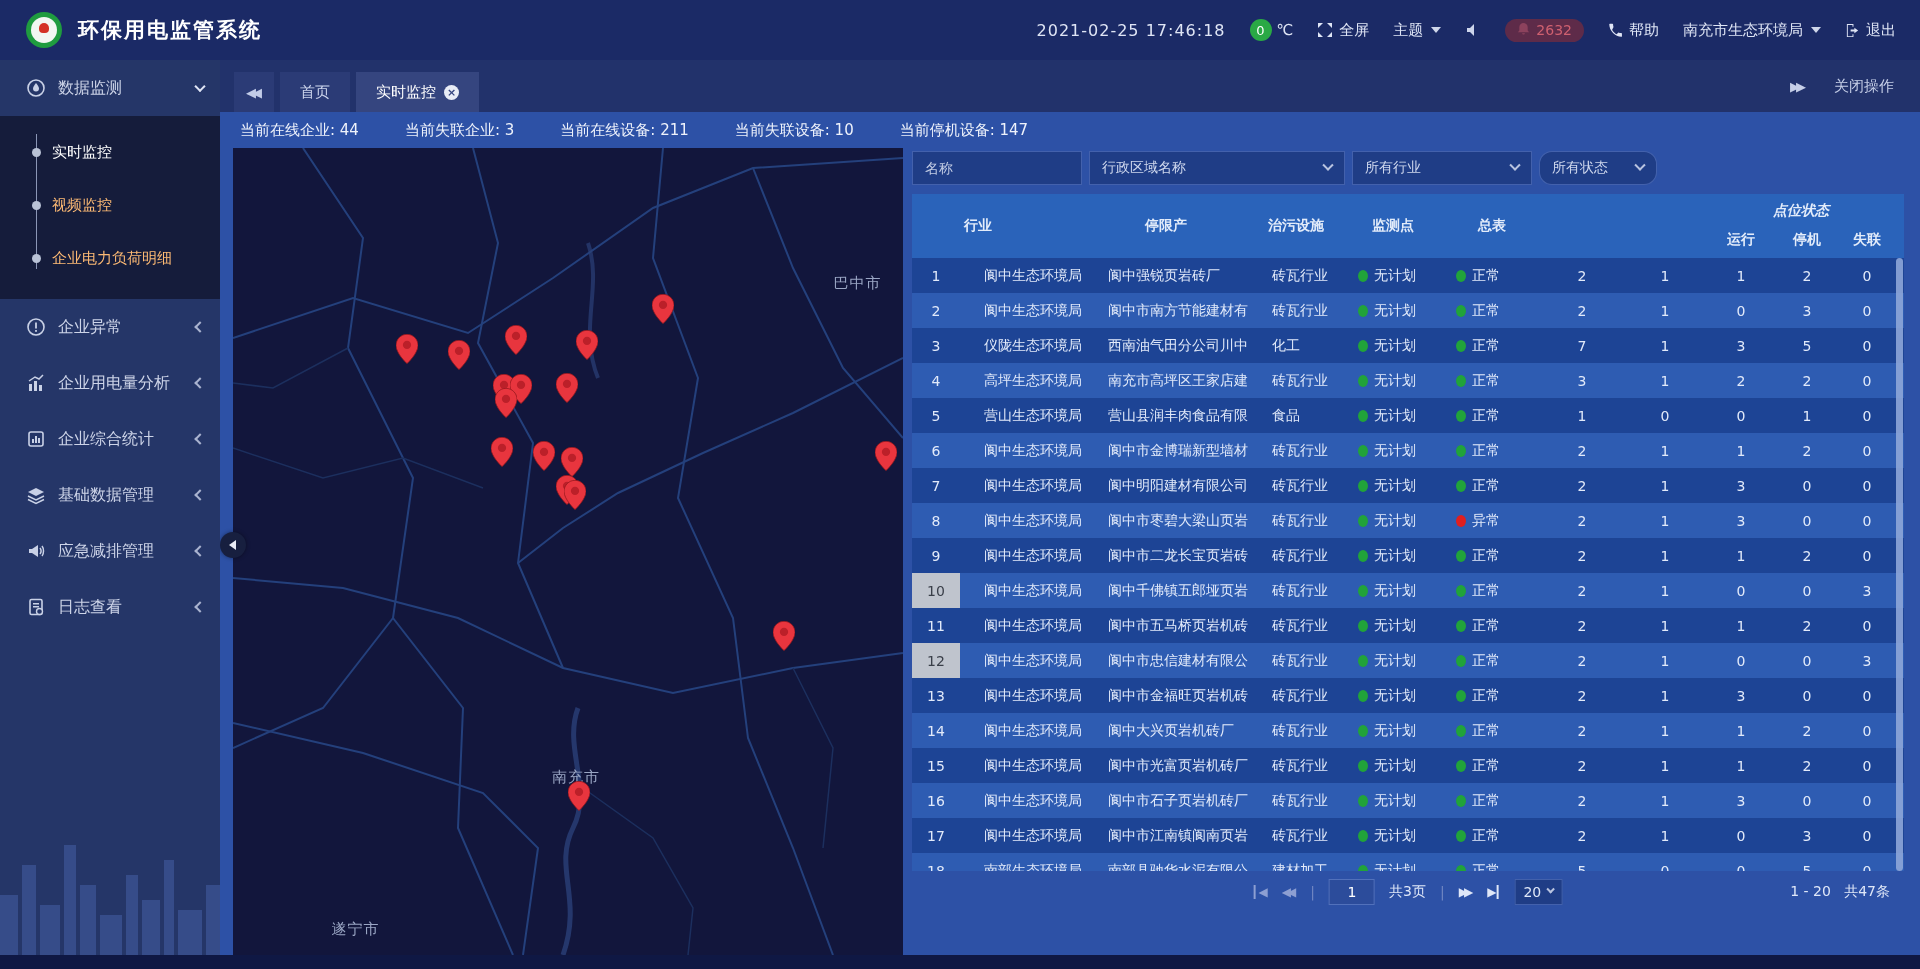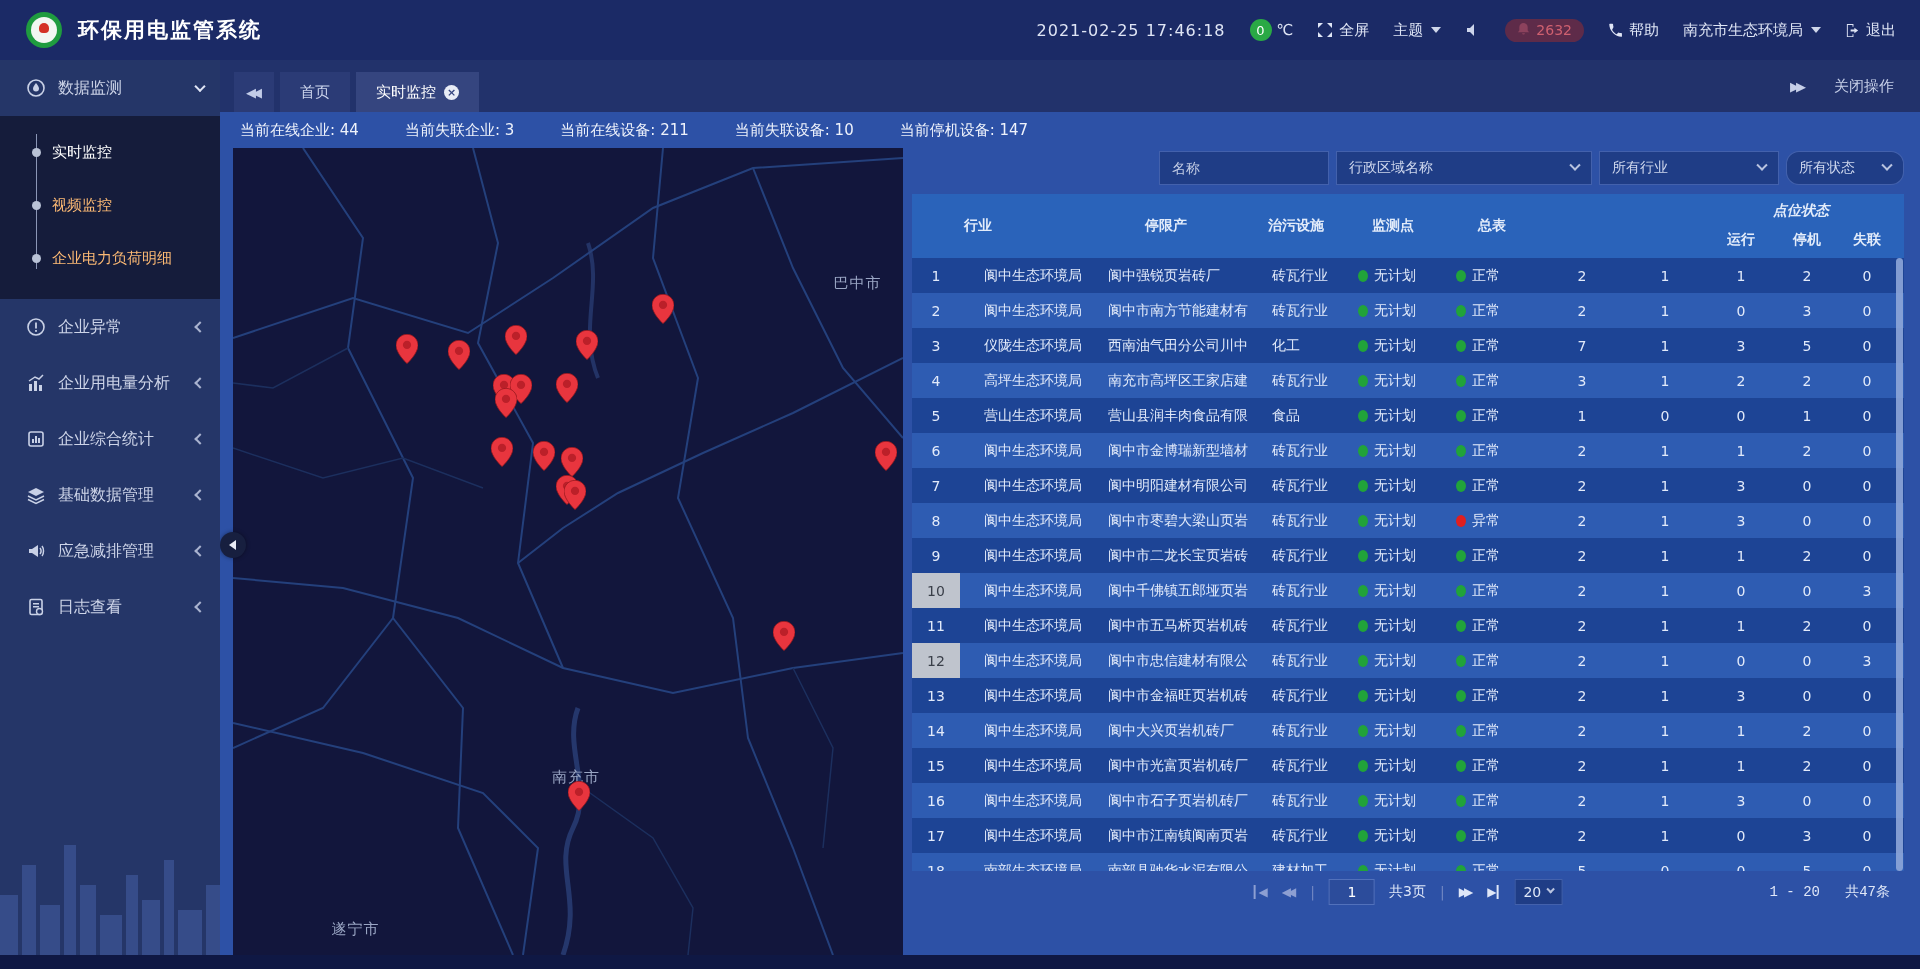--- a/index.html
+++ b/index.html
@@ -52,21 +52,21 @@
   .stat { white-space:nowrap; }
   
   .map { position:absolute; left:13px; top:36px; width:670px; height:807px; background:#12163c; overflow:hidden; cursor:grab; }
   .map svg.roads { position:absolute; left:0; top:0; }
   .city-label { position:absolute; transform:translate(-50%,-50%); color:#9aa6c4; font-size:15px; letter-spacing:1px; white-space:nowrap; }
   .pin { position:absolute; width:22px; height:30px; margin-left:-11px; margin-top:-30px; cursor:pointer; }
   .collapse-handle { position:absolute; left:0; top:420px; width:26px; height:26px; background:#171f3f; border-radius:50%; display:flex; align-items:center; justify-content:center; cursor:pointer; z-index:8; box-shadow:0 0 4px rgba(0,0,0,.4); }
   .collapse-handle .tri { width:0; height:0; border-top:5px solid transparent; border-bottom:5px solid transparent; border-right:7px solid #e8ecf6; margin-right:2px; }
   
   .rpanel { position:absolute; left:692px; top:36px; width:992px; height:807px; display:flex; flex-direction:column; }
-  .filter-row { height:40px; display:flex; gap:7px; align-items:center; flex:0 0 auto;justify-content:flex-end; }
+  .filter-row { height:40px; display:flex; gap:7px; align-items:center; flex:0 0 auto; }
   .fbox { height:34px; background:#1f3d86; border:1px solid rgba(96,128,204,.55); display:flex; align-items:center; padding:0 12px; color:#cfd8ee; font-size:14px; }
   .fbox input { background:transparent; border:none; outline:none; color:#e6ecf8; font-size:14px; width:100%; font-family:inherit; }
   .fbox input::placeholder { color:#c2cce4; opacity:1; }
   .f-name { width:170px; }
   .f-select { justify-content:space-between; cursor:pointer; }
   .f-region { width:256px; } .f-industry { width:180px; } .f-status { width:118px;border-radius:13px; }
   .sel-chev { width:8px; height:8px; border-left:2px solid #b9c4e0; border-bottom:2px solid #b9c4e0; transform:rotate(-45deg) translate(2px,-2px); }
   
   .tablewrap { margin-top:6px; flex:0 0 auto; position:relative; }
   .tgrid { display:grid; grid-template-columns:48px 124px 164px 96px 98px 100px 80px 86px 66px 66px 54px; }
@@ -91,21 +91,21 @@
   .pager { height:42px; display:flex; align-items:center; font-size:14px; color:#dfe7f8; position:relative; }
   .pg-center { position:absolute; left:50%; transform:translateX(-50%); display:flex; align-items:center; gap:14px; }
   .pg-ico { font-size:12px; letter-spacing:-4px; padding-right:4px; cursor:pointer; }
   .pg-ico.dim { color:#8d9fd2; }
   .pg-ico.bar-l { border-left:2px solid currentColor; padding-left:3px; }
   .pg-ico.bar-r { border-right:2px solid currentColor; margin-right:2px; }
   .pg-sep { color:#7186c2; }
   .pg-input { width:46px; height:26px; background:#2c4c9b; border:1px solid rgba(120,150,220,.5); color:#fff; text-align:center; font-size:14px; font-family:inherit; }
   .pg-size { height:26px; min-width:48px; background:#1f3d86; border:1px solid rgba(96,128,204,.55); display:flex; align-items:center; justify-content:center; gap:6px; padding:0 8px; cursor:pointer; }
   .pg-size .sel-chev { width:6px; height:6px; }
-  .pg-right { margin-left:auto; padding-right:14px; white-space:nowrap;font-family:Liberation Mono, monospace; }
+  .pg-right { margin-left:auto; padding-right:14px; white-space:nowrap; }
 </style>
 </head>
 <body>
 
 <div class="page">
 
   <div class="hdr">
     <div class="logo"></div>
     <div class="hdr-title">环保用电监管系统</div>
     <div class="hdr-right">

